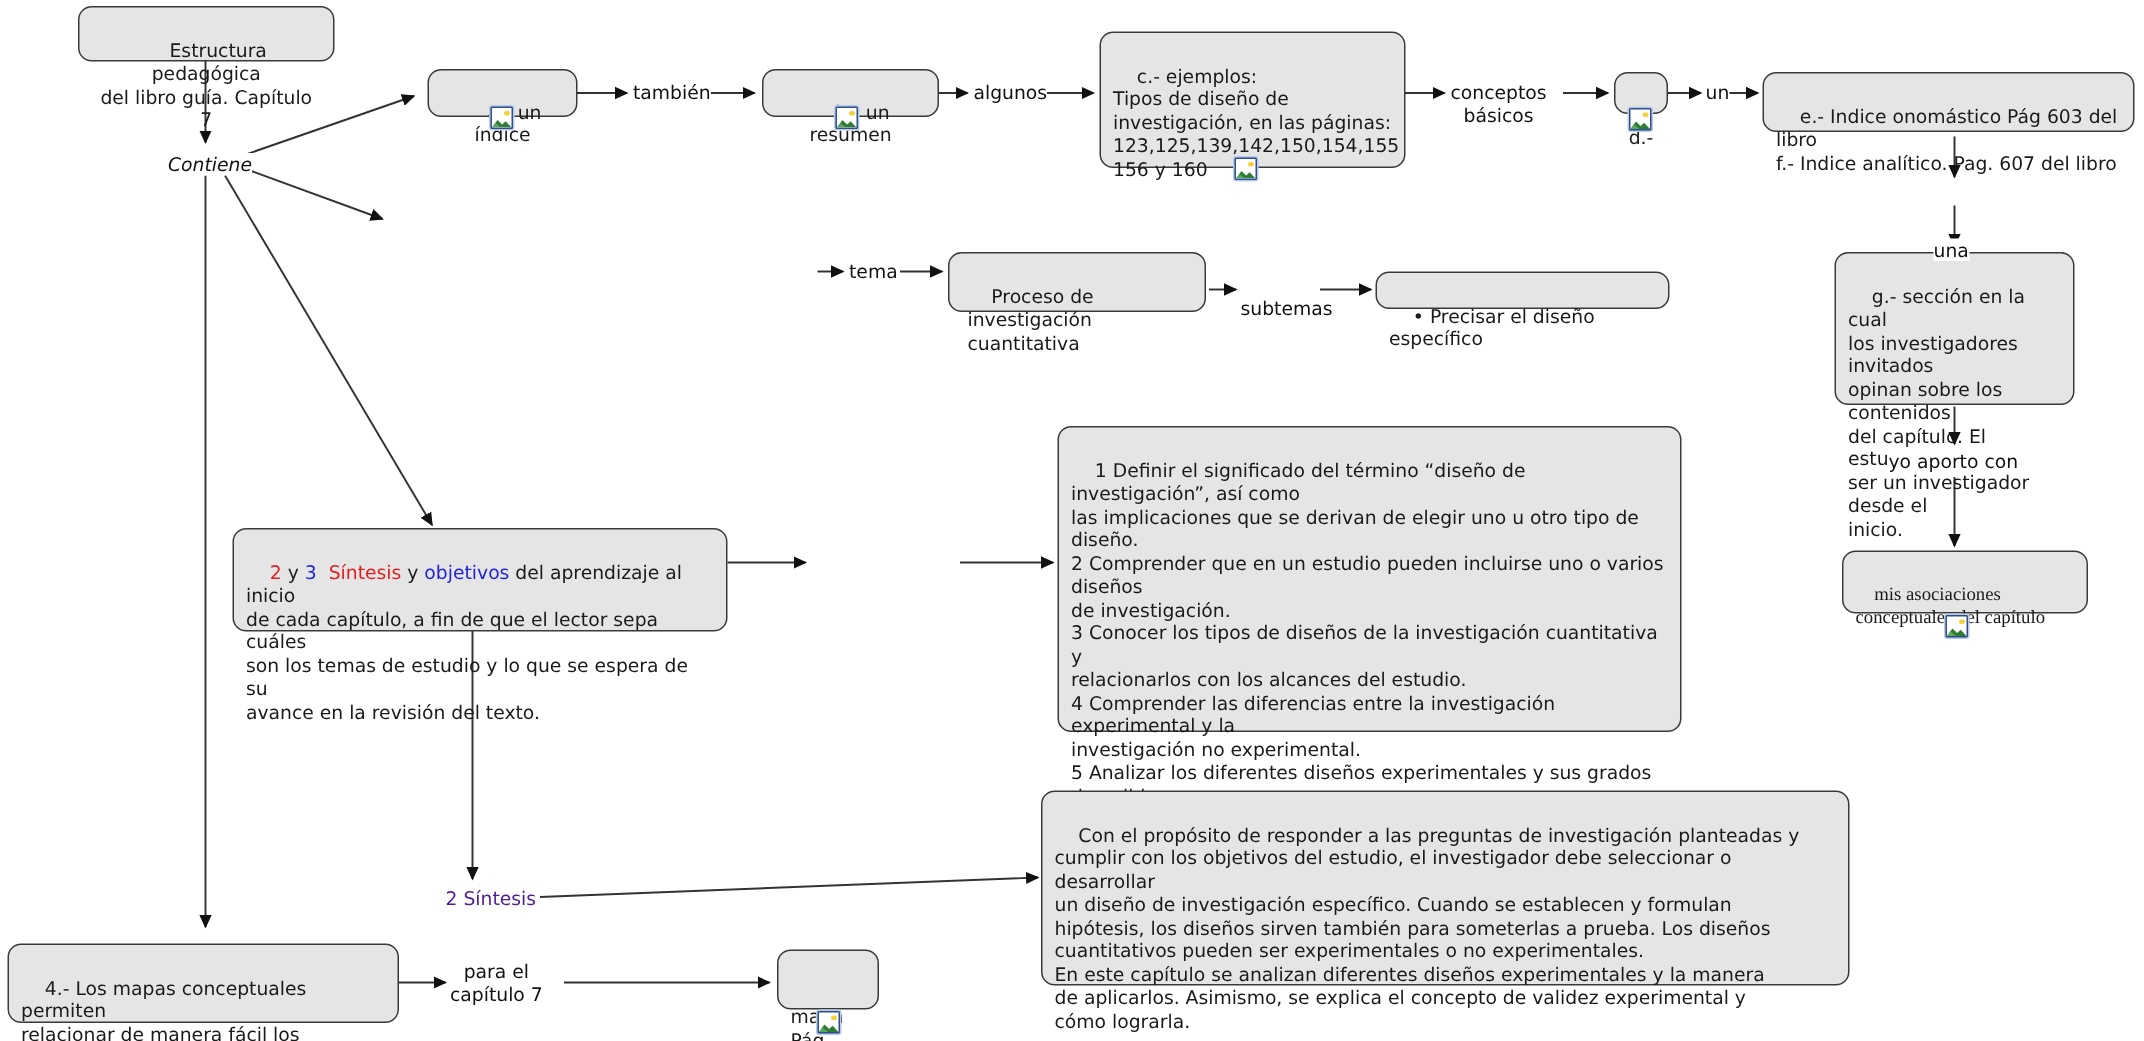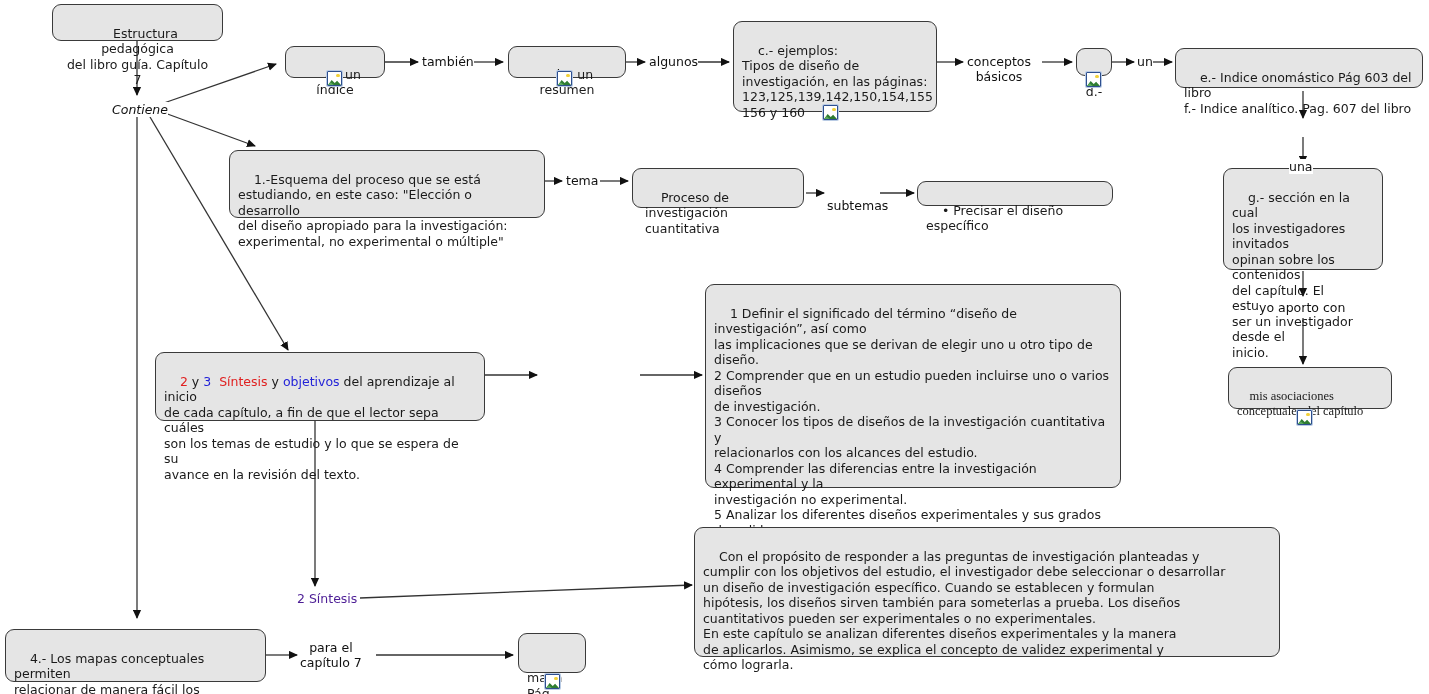--- a/index.html
+++ b/index.html
@@ -207,26 +207,20 @@
   <div class="node" style="left:1228px;top:367px;width:164px;height:42px;font-family:Liberation Serif, serif;">
     <span>mis asociaciones
 conceptuales del capítulo</span>
   </div>
   <span class="imgicon" style="left:1297px;top:410px;">
     <i class="sun"></i>
       <i class="hill"></i>
       <i class="hill2"></i>
   </span>
 
-  <div class="node" style="left:229px;top:150px;width:316px;height:68px;">
-    <span>1.-Esquema del proceso que se está
-estudiando, en este caso: "Elección o desarrollo
-del diseño apropiado para la investigación:
-experimental, no experimental o múltiple"</span>
-  </div>
 
   <div class="node" style="left:632px;top:168px;width:172px;height:40px;padding-left:12px;">
     <span>Proceso de investigación
 cuantitativa</span>
   </div>
 
   <div class="node" style="left:917px;top:181px;width:196px;height:25px;">
     <span>• Precisar el diseño específico</span>
   </div>
 
@@ -246,21 +240,21 @@
 relacionarlos con los alcances del estudio.
 4 Comprender las diferencias entre la investigación experimental y la
 investigación no experimental.
 5 Analizar los diferentes diseños experimentales y sus grados de validez.
 6 Analizar los distintos diseños no experimentales y las posibilidades de
 investigación que ofrece cada uno.
 7 Realizar experimentos y estudios no experimentales.
 8 Comprender cómo el factor tiempo altera la naturaleza de un estudio.</span>
   </div>
 
-  <div class="node" style="left:694px;top:527px;width:586px;height:130px;">
+  <div class="node" style="left:694px;top:527px;width:539px;height:130px;">
     <span>Con el propósito de responder a las preguntas de investigación planteadas y
 cumplir con los objetivos del estudio, el investigador debe seleccionar o desarrollar
 un diseño de investigación específico. Cuando se establecen y formulan
 hipótesis, los diseños sirven también para someterlas a prueba. Los diseños
 cuantitativos pueden ser experimentales o no experimentales.
 En este capítulo se analizan diferentes diseños experimentales y la manera
 de aplicarlos. Asimismo, se explica el concepto de validez experimental y
 cómo lograrla.</span>
   </div>
 

